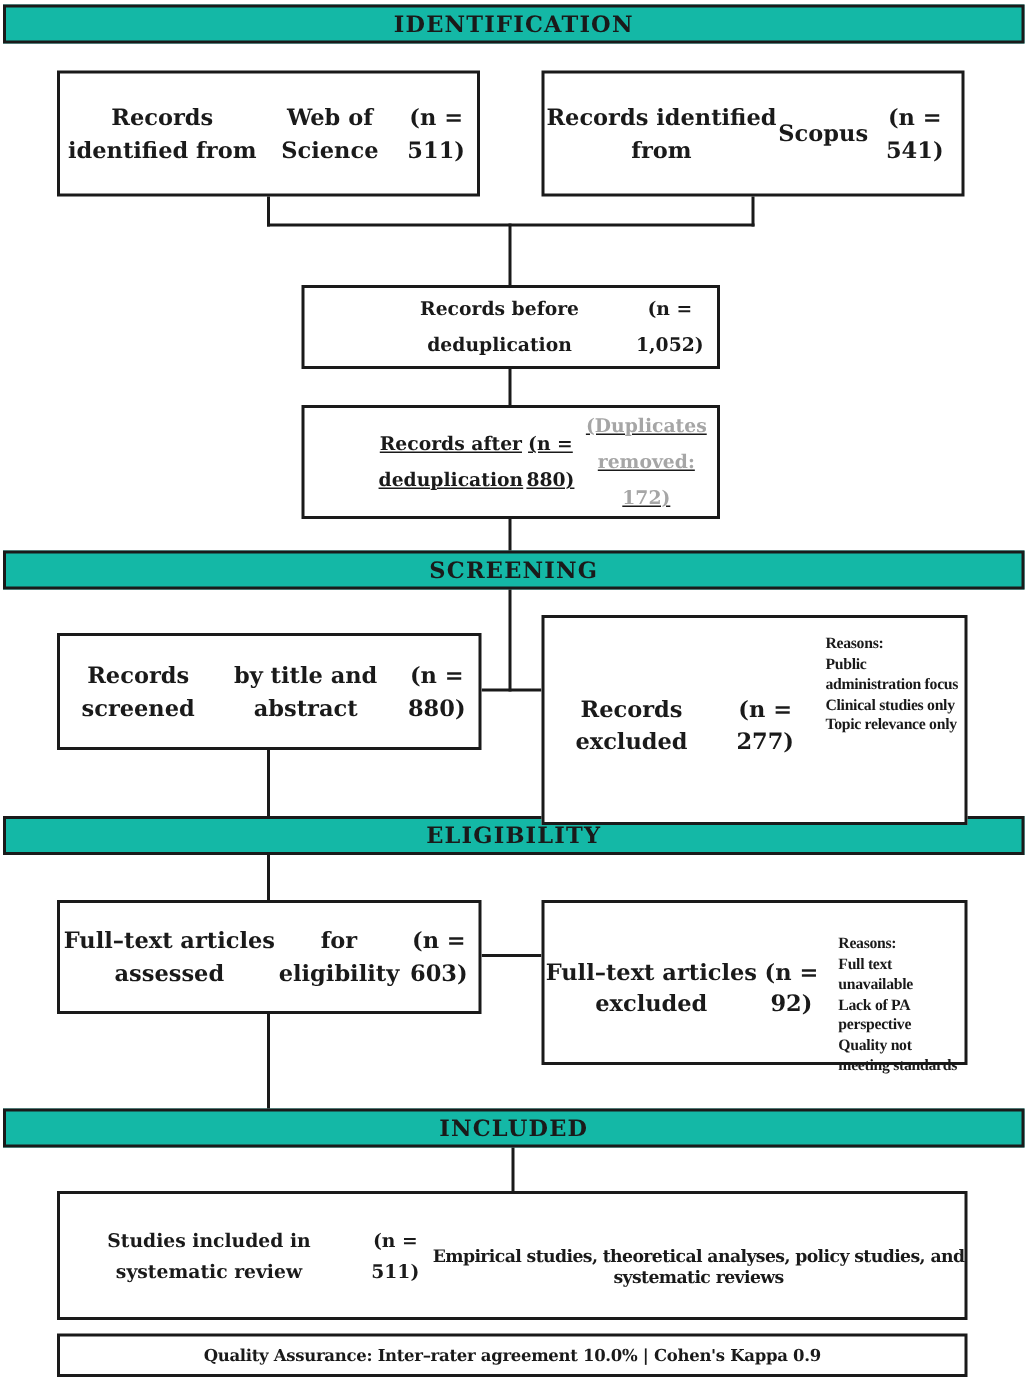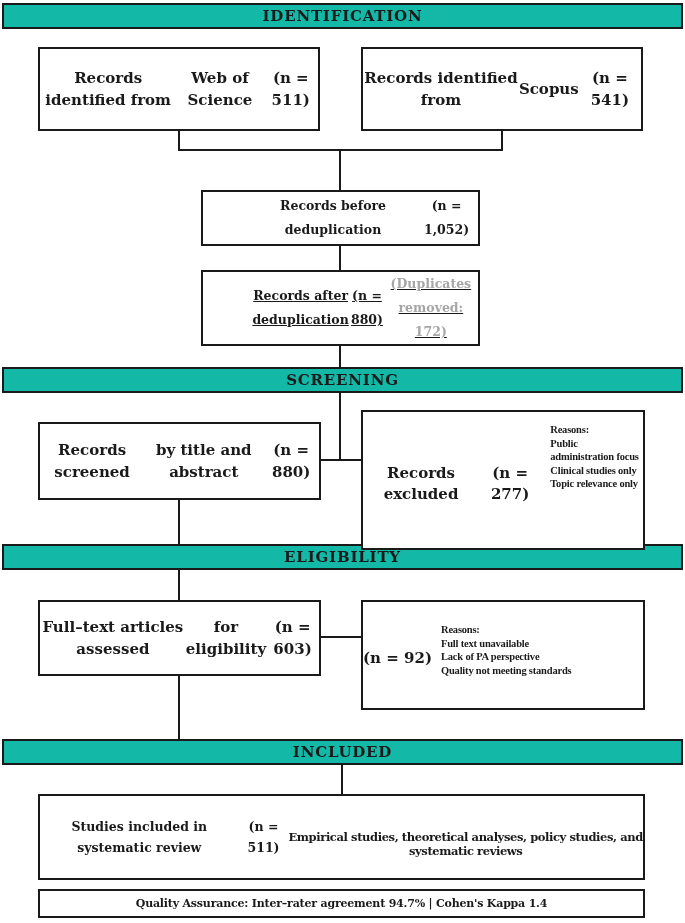--- a/index.html
+++ b/index.html
@@ -131,35 +131,36 @@
   <div class="conn" style="left:178px; top:570px; width:2px; height:30px;"></div>
   <div class="conn" style="left:321px; top:636px; width:40px; height:2px;"></div>
 
   <div class="box big" style="left:38px; top:600px; width:283px; height:76px;">
     <span>Full–text articles assessed</span>
     <span>for eligibility</span>
     <span>(n = 603)</span>
   </div>
 
   <div class="box excl" style="left:361px; top:600px; width:284px; height:110px;">
+    <span class="hl">Full–text articles excluded</span>
     <span class="hl">(n = 92)</span>
     <div class="reasons gap">
       <div>Reasons:</div>
       <div>Full text unavailable</div>
       <div>Lack of PA perspective</div>
       <div>Quality not meeting standards</div>
     </div>
   </div>
 
   <div class="conn" style="left:178px; top:676px; width:2px; height:63px;"></div>
   <div class="conn" style="left:341px; top:765px; width:2px; height:29px;"></div>
 
   <div class="box" style="left:38px; top:794px; width:607px; height:86px;">
     <span class="inc-line">Studies included in systematic review</span>
     <span class="inc-line">(n = 511)</span>
     <span class="inc-sub">Empirical studies, theoretical analyses, policy studies, and systematic reviews</span>
   </div>
 
   <div class="box" style="left:38px; top:889px; width:607px; height:29px;">
-    <span class="qa-text">Quality Assurance: Inter–rater agreement 94.7% | Cohen's Kappa 1.4</span>
+    <span class="qa-text">Quality Assurance: Inter–rater agreement 10.0% | Cohen's Kappa 0.9</span>
   </div>
 
 </div>
 
 </body></html>

